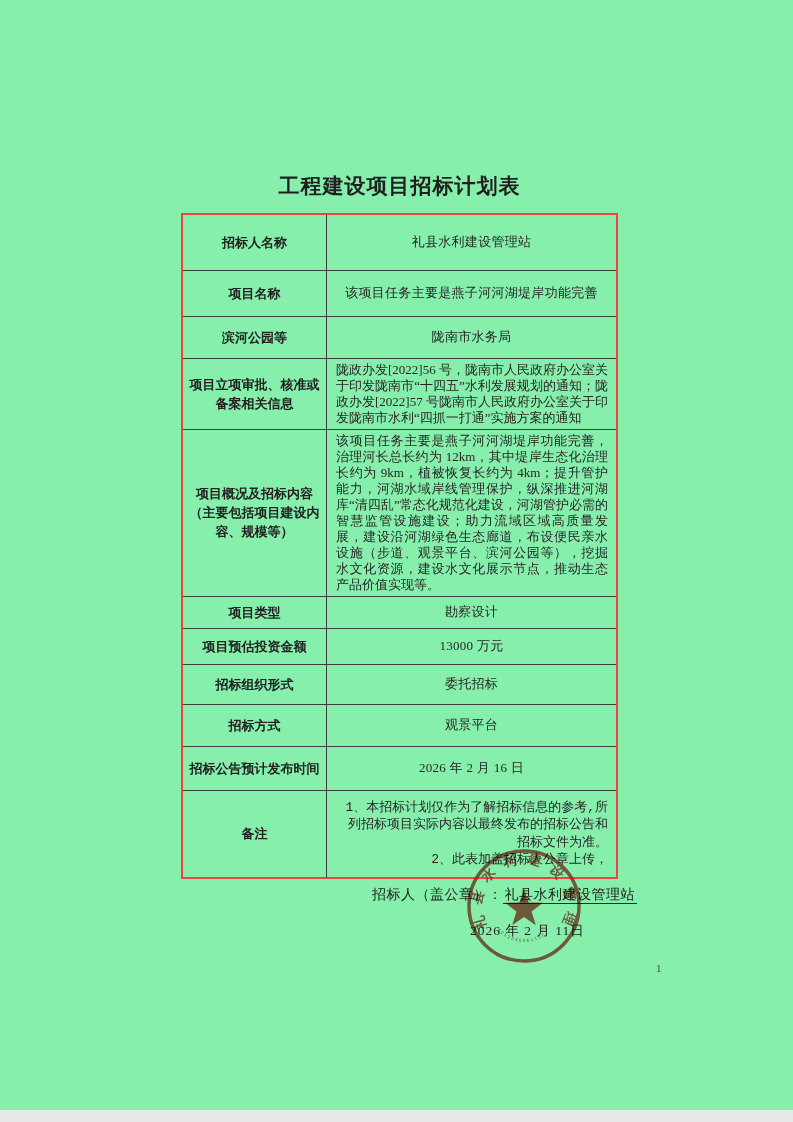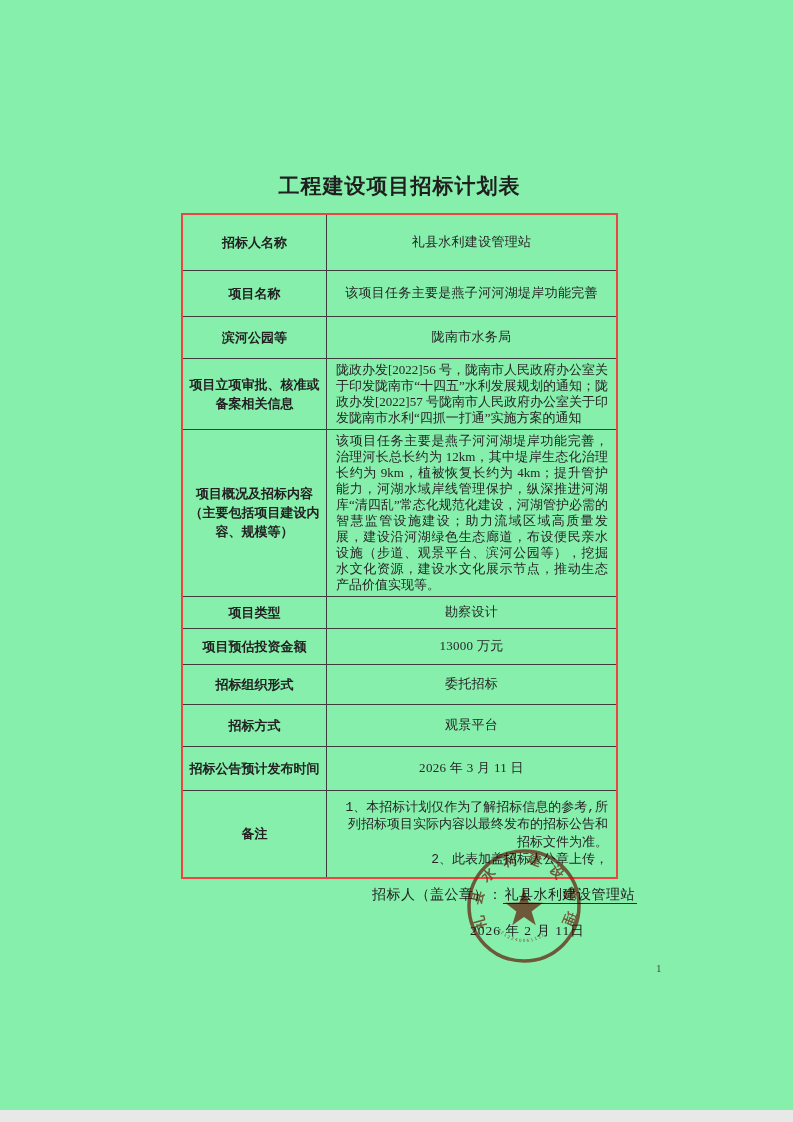--- a/index.html
+++ b/index.html
@@ -142,21 +142,21 @@
         <tr class="r8">
           <td class="lbl">招标组织形式</td>
           <td class="val">委托招标</td>
         </tr>
         <tr class="r9">
           <td class="lbl">招标方式</td>
           <td class="val">观景平台</td>
         </tr>
         <tr class="r10">
           <td class="lbl">招标公告预计发布时间</td>
-          <td class="val">2026 年 3 月 11 日</td>
+          <td class="val">2026 年 2 月 16 日</td>
         </tr>
         <tr class="r12">
           <td class="lbl">备注</td>
           <td class="val remark">1、本招标计划仅作为了解招标信息的参考,所列招标项目实际内容以最终发布的招标公告和招标文件为准。
 2、此表加盖招标人公章上传，</td>
         </tr>
       </tbody>
     </table>
   </div>
 

